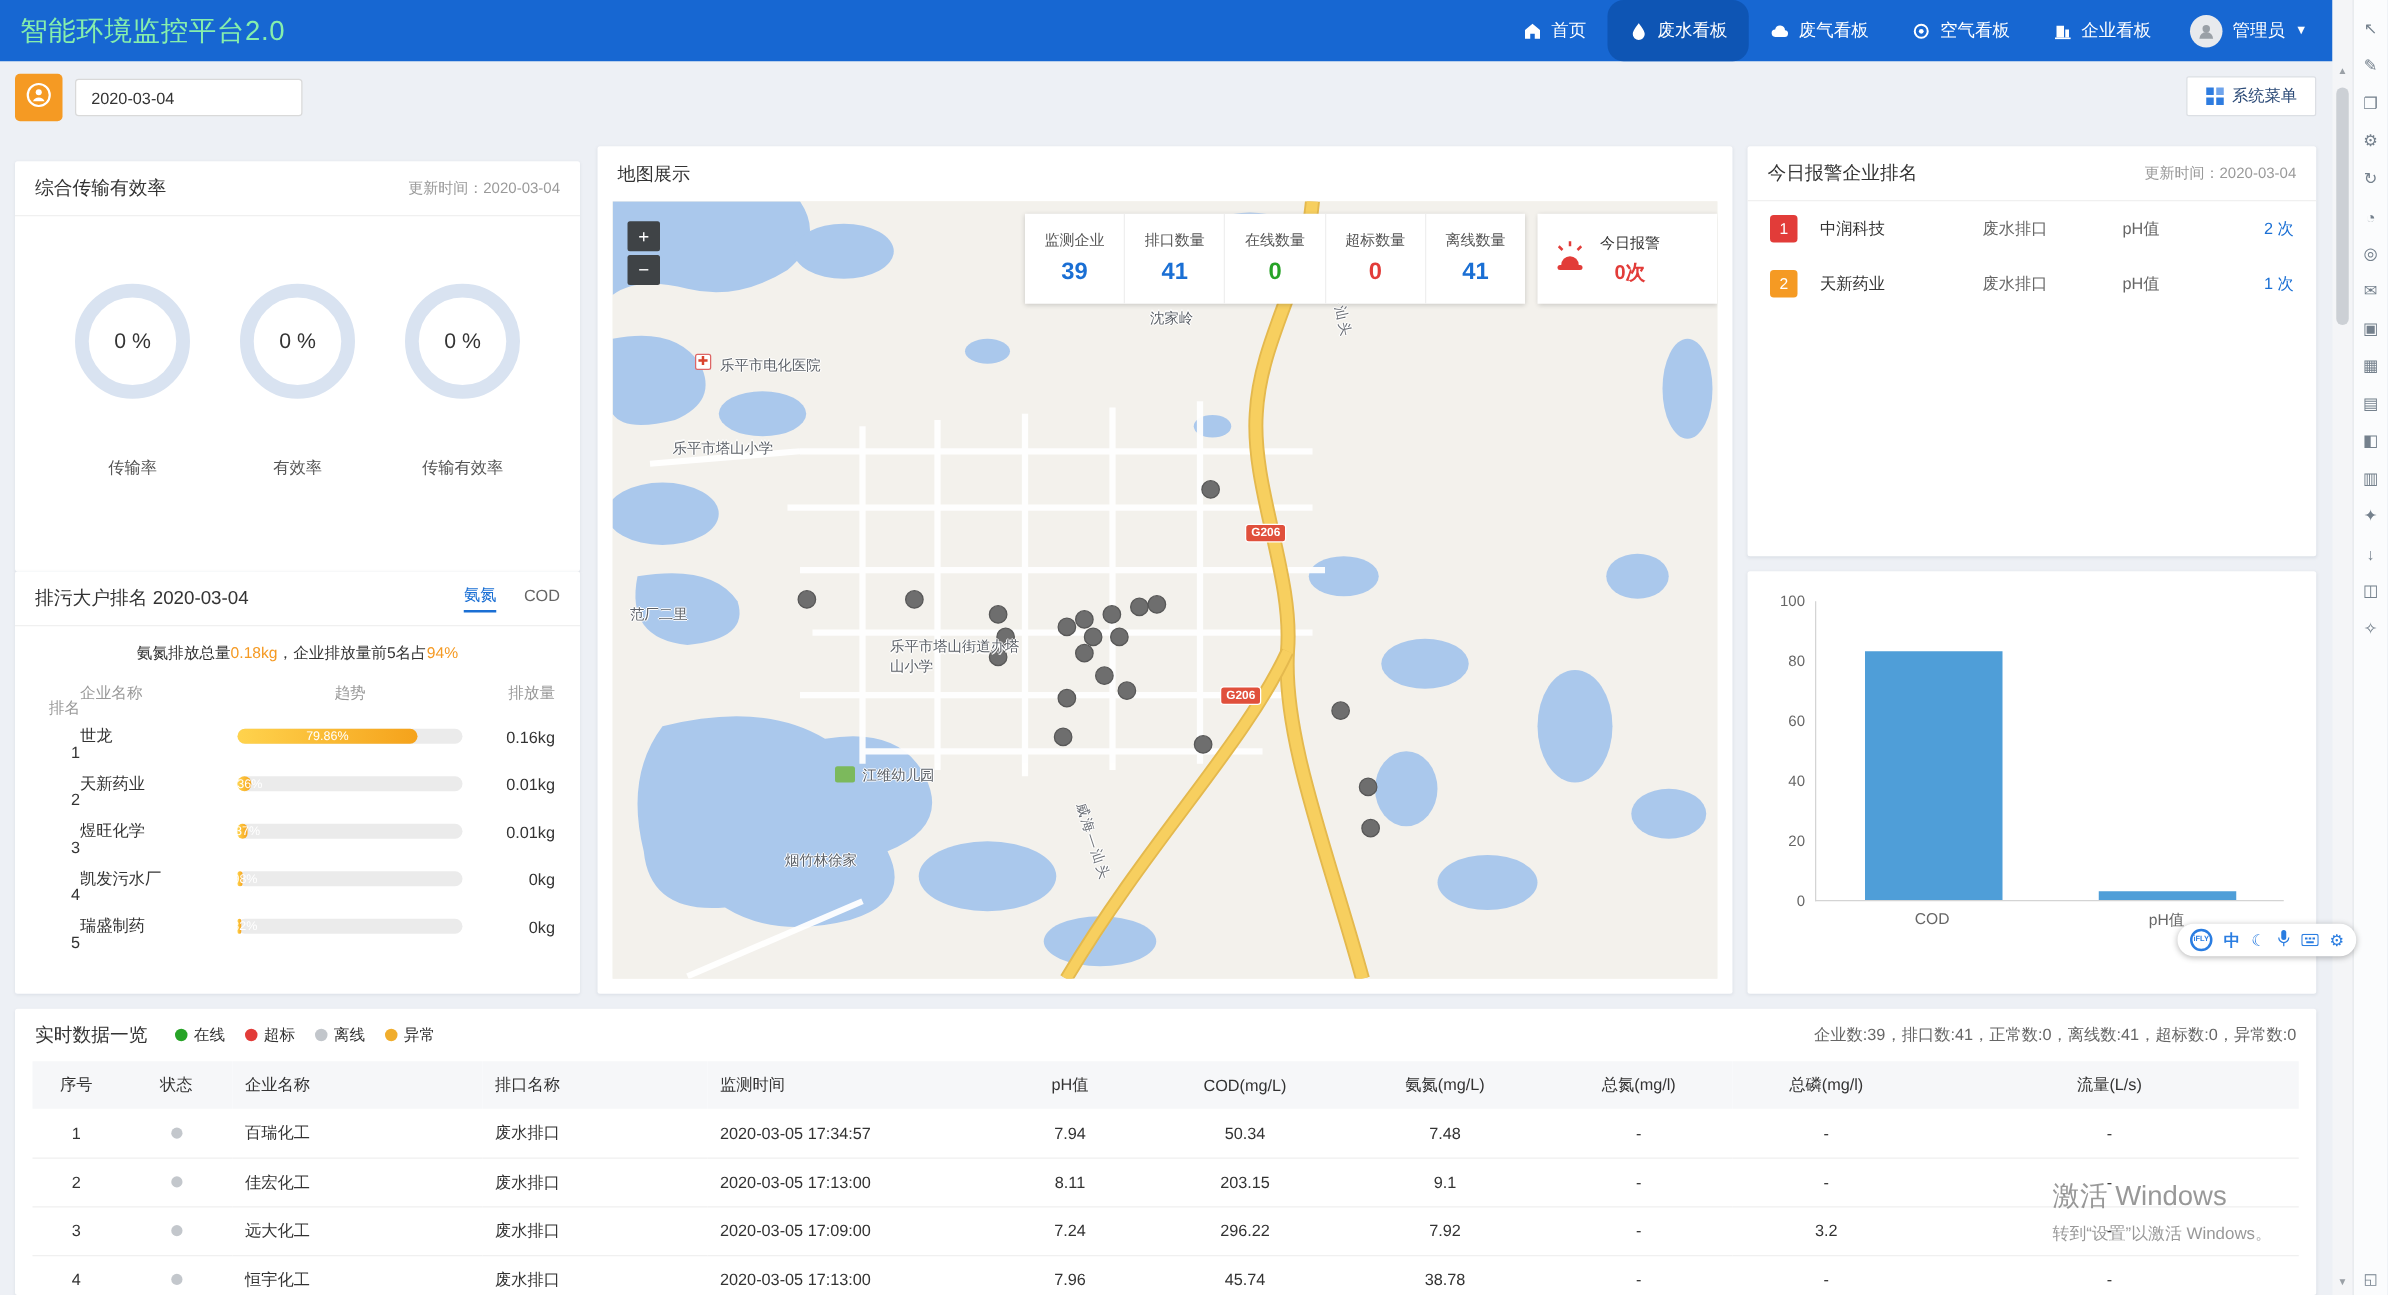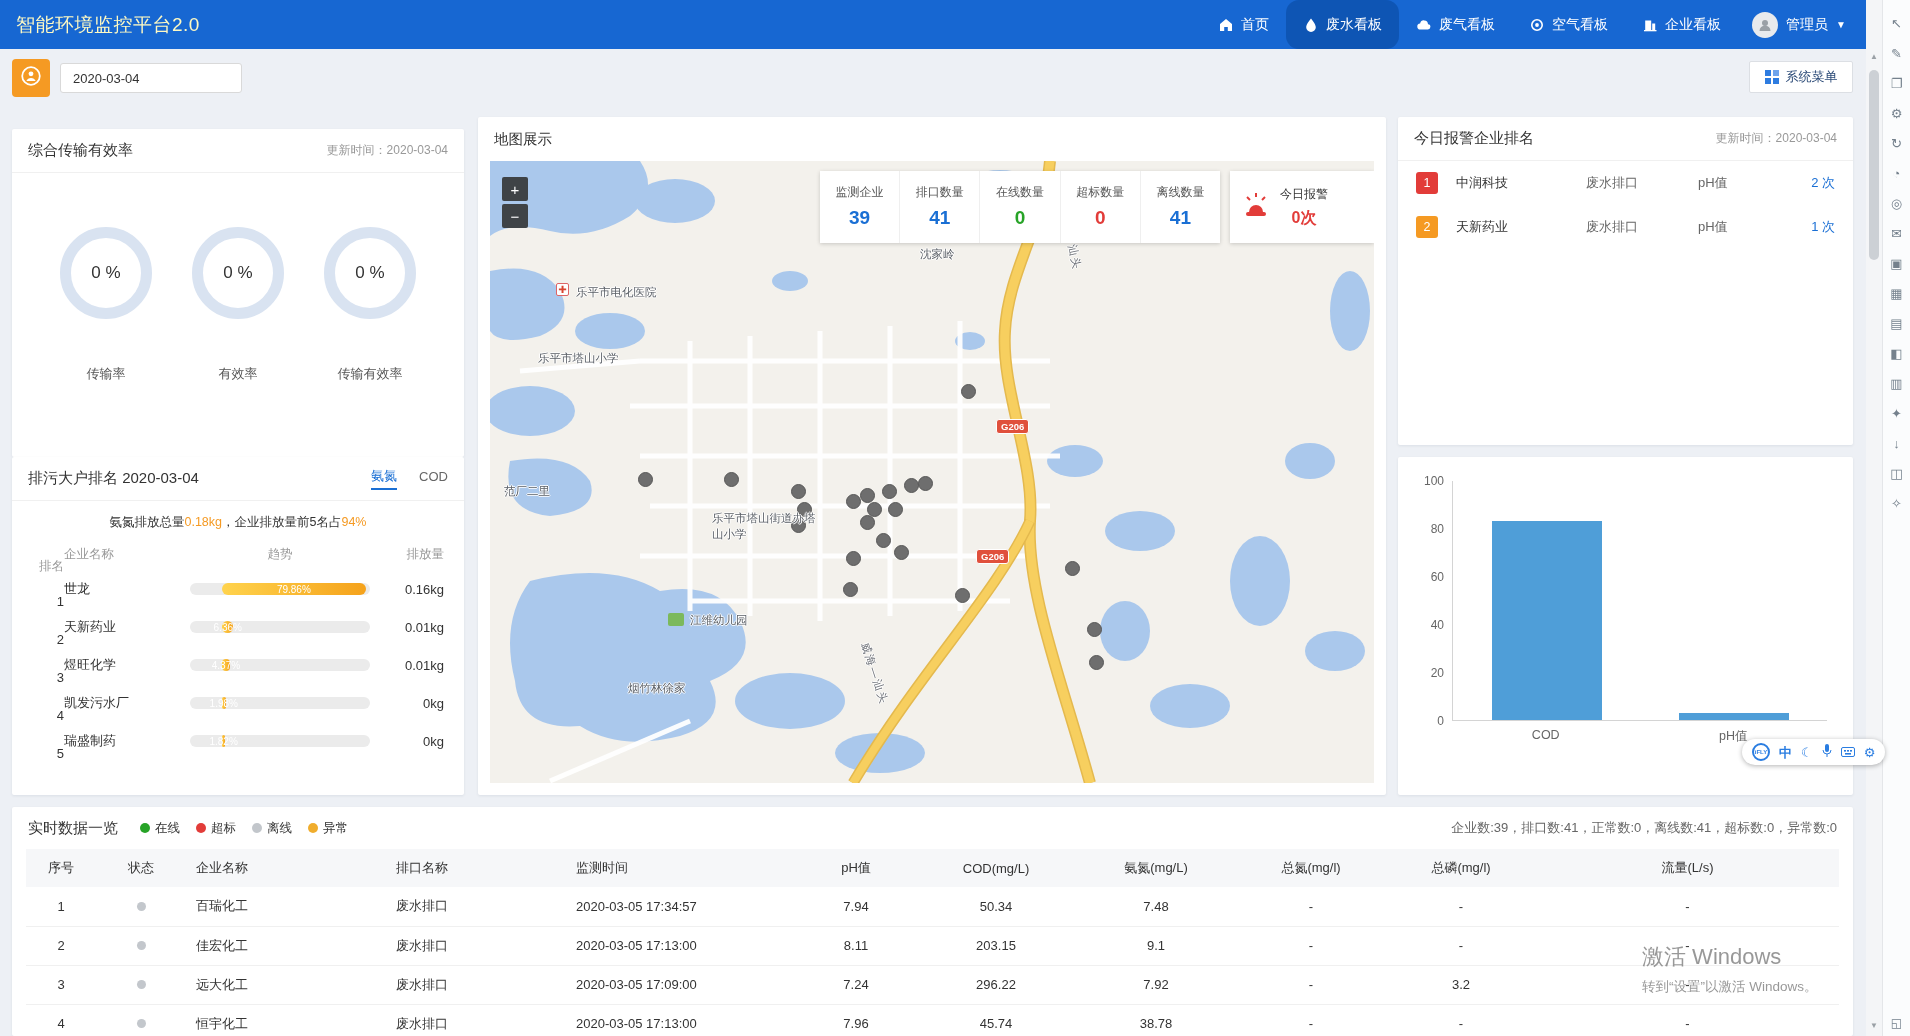--- a/index.html
+++ b/index.html
@@ -5,21 +5,21 @@
   * { box-sizing: border-box; margin: 0; padding: 0; }
   html,body { width:1910px; height:1036px; }
   body {
     position: relative; overflow: hidden;
     background:#edf0f5;
     font-family:"Liberation Sans","DejaVu Sans",sans-serif;
     color:#333;
   }
   
   .header { position:absolute; left:0; top:0; width:1866px; height:49px; background:#1767d2; display:flex; align-items:center; }
-  .app-title { color:#fef9c3; font-size:19px; padding-left:16px; letter-spacing:.5px; }
+  .app-title { color:#86efac; font-size:22px; padding-left:16px; letter-spacing:.5px; }
   .nav { margin-left:auto; display:flex; height:100%; }
   .nav-item { display:flex; align-items:center; gap:7px; padding:0 17px; color:#fff; font-size:14px; cursor:pointer; }
   .nav-item.active { background:#0e55b4;border-radius:13px; }
   .nicon svg { display:block; }
   .user-block { display:flex; align-items:center; gap:8px; padding:0 20px 0 14px; color:#fff; font-size:14px; cursor:pointer; }
   .avatar { width:26px; height:26px; border-radius:50%; background:#e8eaed; display:flex; align-items:center; justify-content:center; overflow:hidden; }
   .caret { font-size:10px; }
   
   .btn-user { position:absolute; left:12px; top:59px; width:38px; height:38px; background:#f59a23; border-radius:4px; display:flex; align-items:center; justify-content:center; cursor:pointer; }
   .date-input { position:absolute; left:60px; top:63px; width:182px; height:30px; background:#fff; border:1px solid #d9d9d9; border-radius:3px; font-size:13px; color:#333; padding-left:12px; font-family:inherit; }
@@ -49,21 +49,21 @@
   .tab.active { color:#1a6fd4; border-bottom-color:#1a6fd4; }
   .rank-summary { text-align:center; font-size:12.5px; color:#333; padding:13px 0 7px; }
   .hl { color:#f59a23; }
   .rrow { display:flex; align-items:center; height:38px; font-size:13px; }
   .rrow.head { height:32px; color:#999; font-size:12.5px; }
   .c-rank { flex:0 0 52px; text-align:right;margin-top:24px; }
   .c-name { flex:0 0 118px; }
   .c-trend { flex:1; padding:0 8px; }
   .c-amt { flex:0 0 86px; text-align:right; padding-right:20px; }
   .track { height:12px; background:#ebebeb; border-radius:6px; position:relative; }
-  .trend-fill { position:absolute; left:0; top:0; height:100%; border-radius:6px; background:linear-gradient(90deg,#ffd34d,#f5a21b); display:flex; align-items:center; justify-content:center;margin-left:32px; }
+  .trend-fill { position:absolute; left:0; top:0; height:100%; border-radius:6px; background:linear-gradient(90deg,#ffd34d,#f5a21b); display:flex; align-items:center; justify-content:center; }
   .trend-fill span { font-size:10px; color:#fff; white-space:nowrap; }
   
   .map-head { height:44px; display:flex; align-items:center; padding:0 16px; font-size:14.5px; color:#333; }
   .map-area { position:absolute; left:12px; top:44px; width:884px; height:622px; background:#f3f1ec; overflow:hidden; }
   .map-area svg.basemap { position:absolute; left:0; top:0; }
   .marker { position:absolute; width:15px; height:15px; margin-left:-7px; margin-top:-7px; border-radius:50%; background:#6e6e6e; border:1px solid #585858; cursor:pointer; }
   .maplabel { position:absolute; font-size:11.5px; color:#5a5f66; text-shadow:1px 0 #fff,-1px 0 #fff,0 1px #fff,0 -1px #fff; white-space:nowrap; }
   .maplabel.wrap { white-space:normal; width:112px; line-height:1.35; }
   .roadlabel { position:absolute; font-size:11px; color:#6b6f76; letter-spacing:2px; text-shadow:1px 0 #fff,-1px 0 #fff,0 1px #fff,0 -1px #fff; white-space:nowrap; }
   .roadbadge { position:absolute; background:#e0503c; color:#fff; font-size:9.5px; font-weight:bold; padding:1px 4px; border:1px solid #fff; border-radius:3px; }

